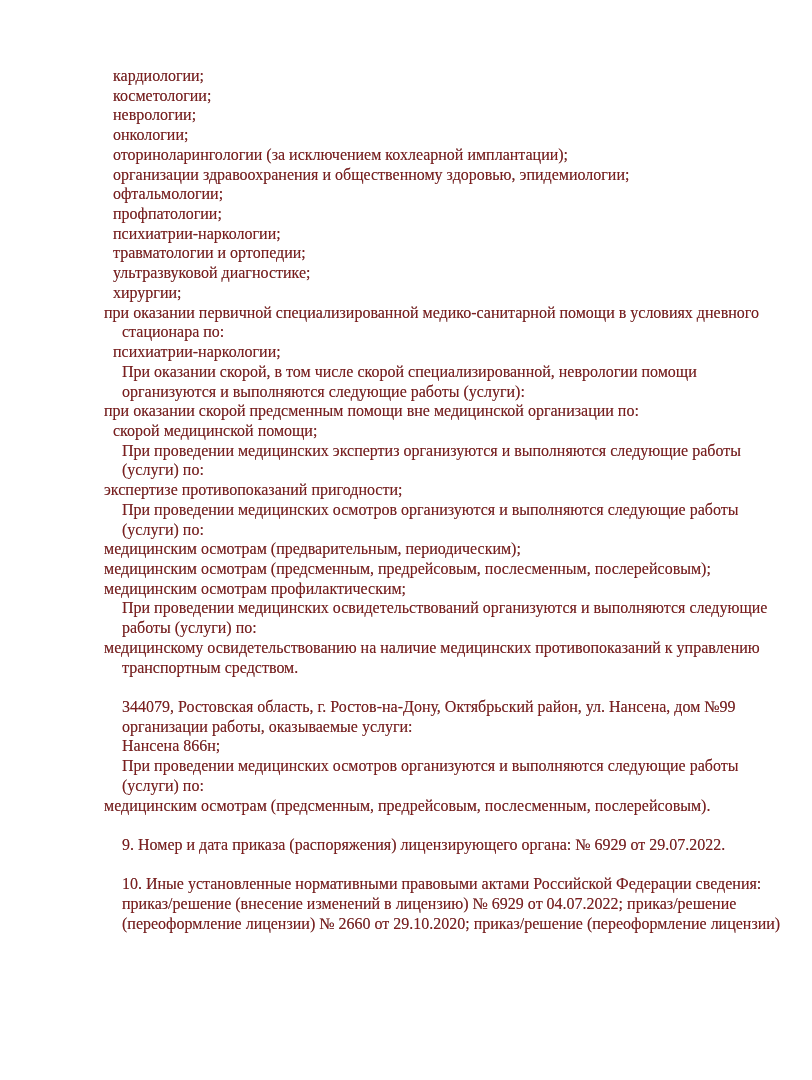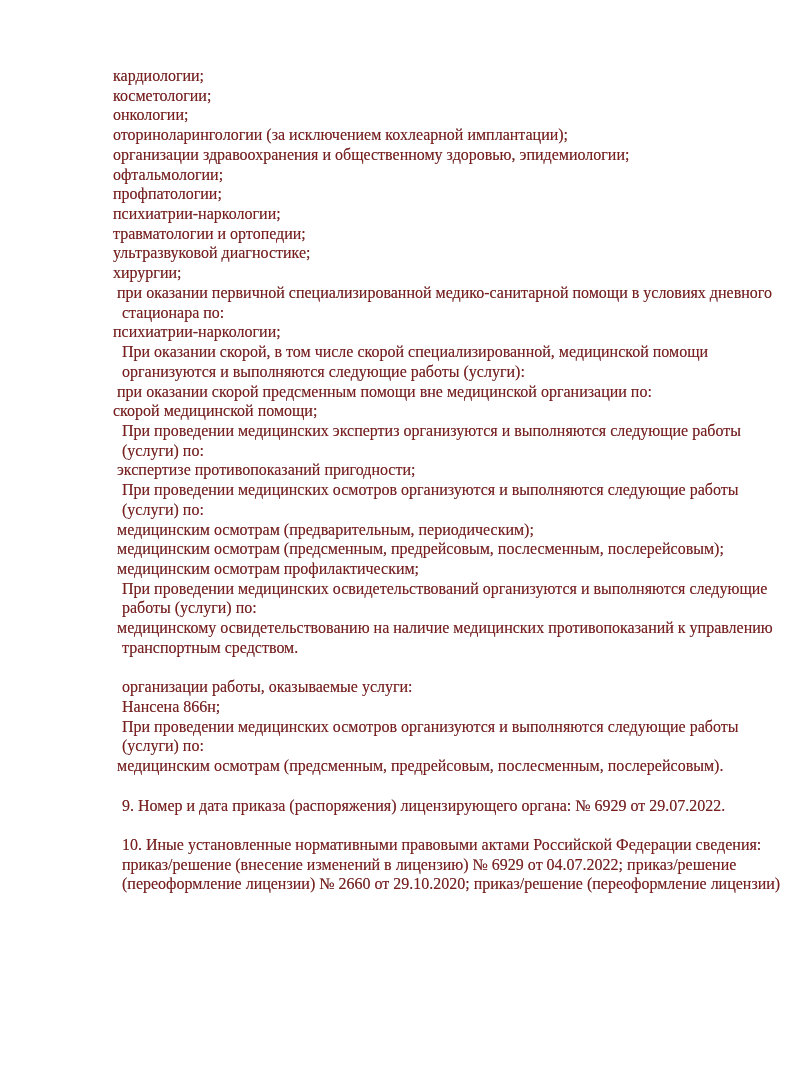--- a/index.html
+++ b/index.html
@@ -23,59 +23,61 @@
     font-size: 16px;
     line-height: 19.72px;
     color: #7f1d1d;
     text-shadow: 0 0 0.3px rgba(0,0,0,0.45);
   }
   .line {
     height: 19.72px;
     white-space: nowrap;
   }
   .ind0 { padding-left: 0; margin-left: 26px; }
-  .ind1 { padding-left: 8px; margin-left: 13px; }
+  .ind1 { padding-left: 8px; }
   .ind2 { padding-left: 17px; }
 </style>
 </head>
 <body>
 
 <div class="page">
   <div class="textblock">
       <div class="line ind2">кардиологии;</div>
       <div class="line ind2">косметологии;</div>
+      <div class="line ind2">неврологии;</div>
       <div class="line ind2">онкологии;</div>
       <div class="line ind2">оториноларингологии (за исключением кохлеарной имплантации);</div>
       <div class="line ind2">организации здравоохранения и общественному здоровью, эпидемиологии;</div>
       <div class="line ind2">офтальмологии;</div>
       <div class="line ind2">профпатологии;</div>
       <div class="line ind2">психиатрии-наркологии;</div>
       <div class="line ind2">травматологии и ортопедии;</div>
       <div class="line ind2">ультразвуковой диагностике;</div>
       <div class="line ind2">хирургии;</div>
       <div class="line ind1">при оказании первичной специализированной медико-санитарной помощи в условиях дневного</div>
       <div class="line ind0">стационара по:</div>
       <div class="line ind2">психиатрии-наркологии;</div>
-      <div class="line ind0">При оказании скорой, в том числе скорой специализированной, медицинской помощи</div>
+      <div class="line ind0">При оказании скорой, в том числе скорой специализированной, неврологии помощи</div>
       <div class="line ind0">организуются и выполняются следующие работы (услуги):</div>
       <div class="line ind1">при оказании скорой предсменным помощи вне медицинской организации по:</div>
       <div class="line ind2">скорой медицинской помощи;</div>
       <div class="line ind0">При проведении медицинских экспертиз организуются и выполняются следующие работы</div>
       <div class="line ind0">(услуги) по:</div>
       <div class="line ind1">экспертизе противопоказаний пригодности;</div>
       <div class="line ind0">При проведении медицинских осмотров организуются и выполняются следующие работы</div>
       <div class="line ind0">(услуги) по:</div>
       <div class="line ind1">медицинским осмотрам (предварительным, периодическим);</div>
       <div class="line ind1">медицинским осмотрам (предсменным, предрейсовым, послесменным, послерейсовым);</div>
       <div class="line ind1">медицинским осмотрам профилактическим;</div>
       <div class="line ind0">При проведении медицинских освидетельствований организуются и выполняются следующие</div>
       <div class="line ind0">работы (услуги) по:</div>
       <div class="line ind1">медицинскому освидетельствованию на наличие медицинских противопоказаний к управлению</div>
       <div class="line ind0">транспортным средством.</div>
       <div class="line ind0">&nbsp;</div>
+      <div class="line ind0">344079, Ростовская область, г. Ростов-на-Дону, Октябрьский район, ул. Нансена, дом №99</div>
       <div class="line ind0">организации работы, оказываемые услуги:</div>
       <div class="line ind0">Нансена 866н;</div>
       <div class="line ind0">При проведении медицинских осмотров организуются и выполняются следующие работы</div>
       <div class="line ind0">(услуги) по:</div>
       <div class="line ind1">медицинским осмотрам (предсменным, предрейсовым, послесменным, послерейсовым).</div>
       <div class="line ind0">&nbsp;</div>
       <div class="line ind0">9. Номер и дата приказа (распоряжения) лицензирующего органа: № 6929 от 29.07.2022.</div>
       <div class="line ind0">&nbsp;</div>
       <div class="line ind0">10. Иные установленные нормативными правовыми актами Российской Федерации сведения:</div>
       <div class="line ind0">приказ/решение (внесение изменений в лицензию) № 6929 от 04.07.2022; приказ/решение</div>

